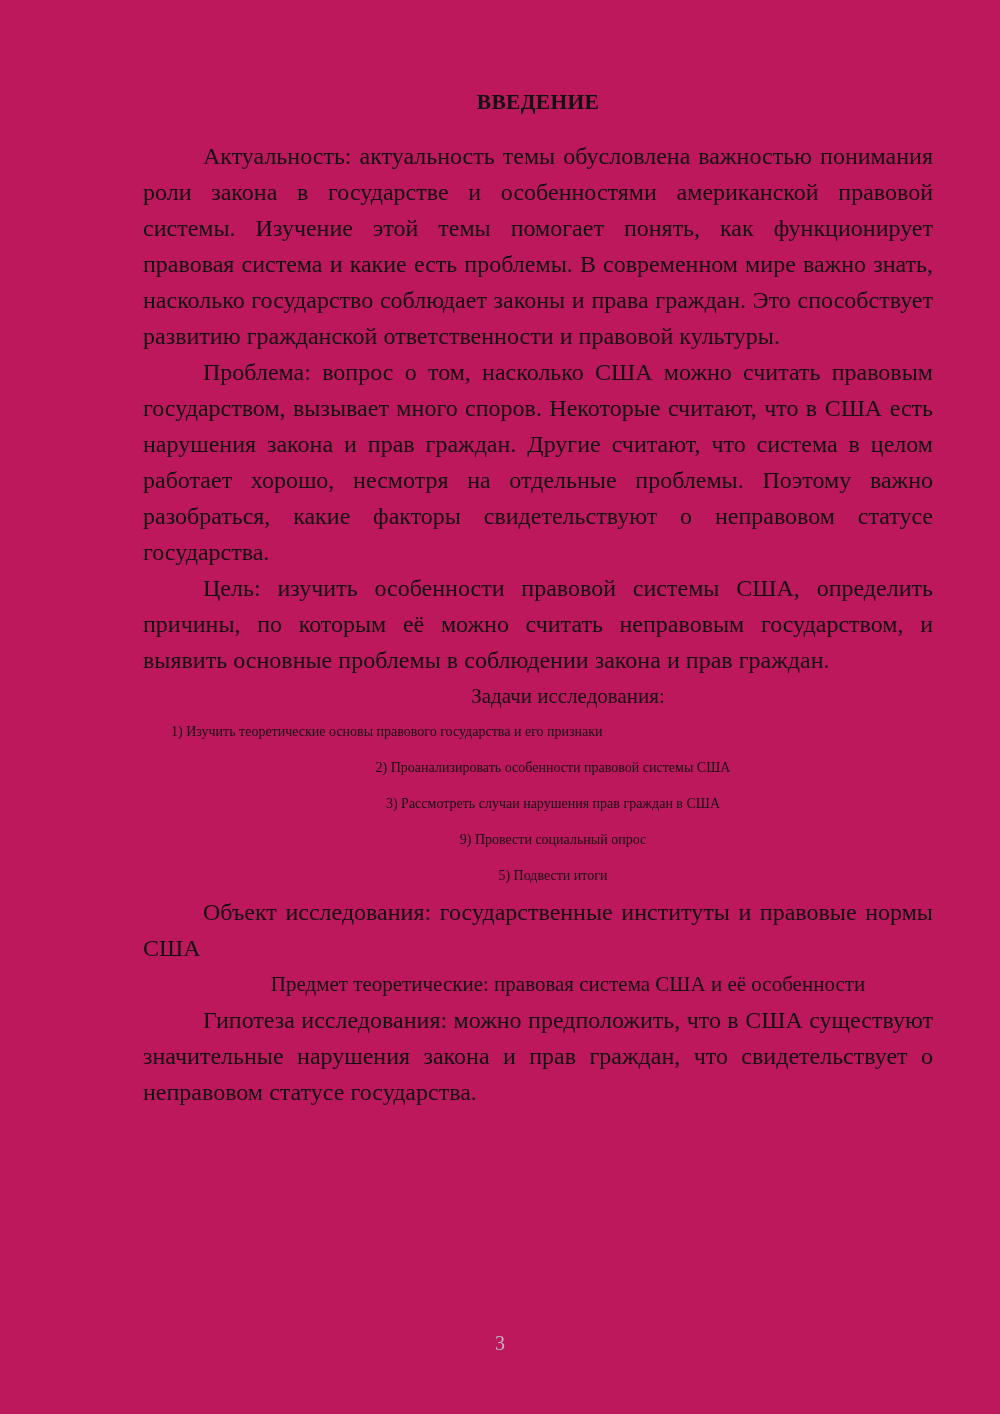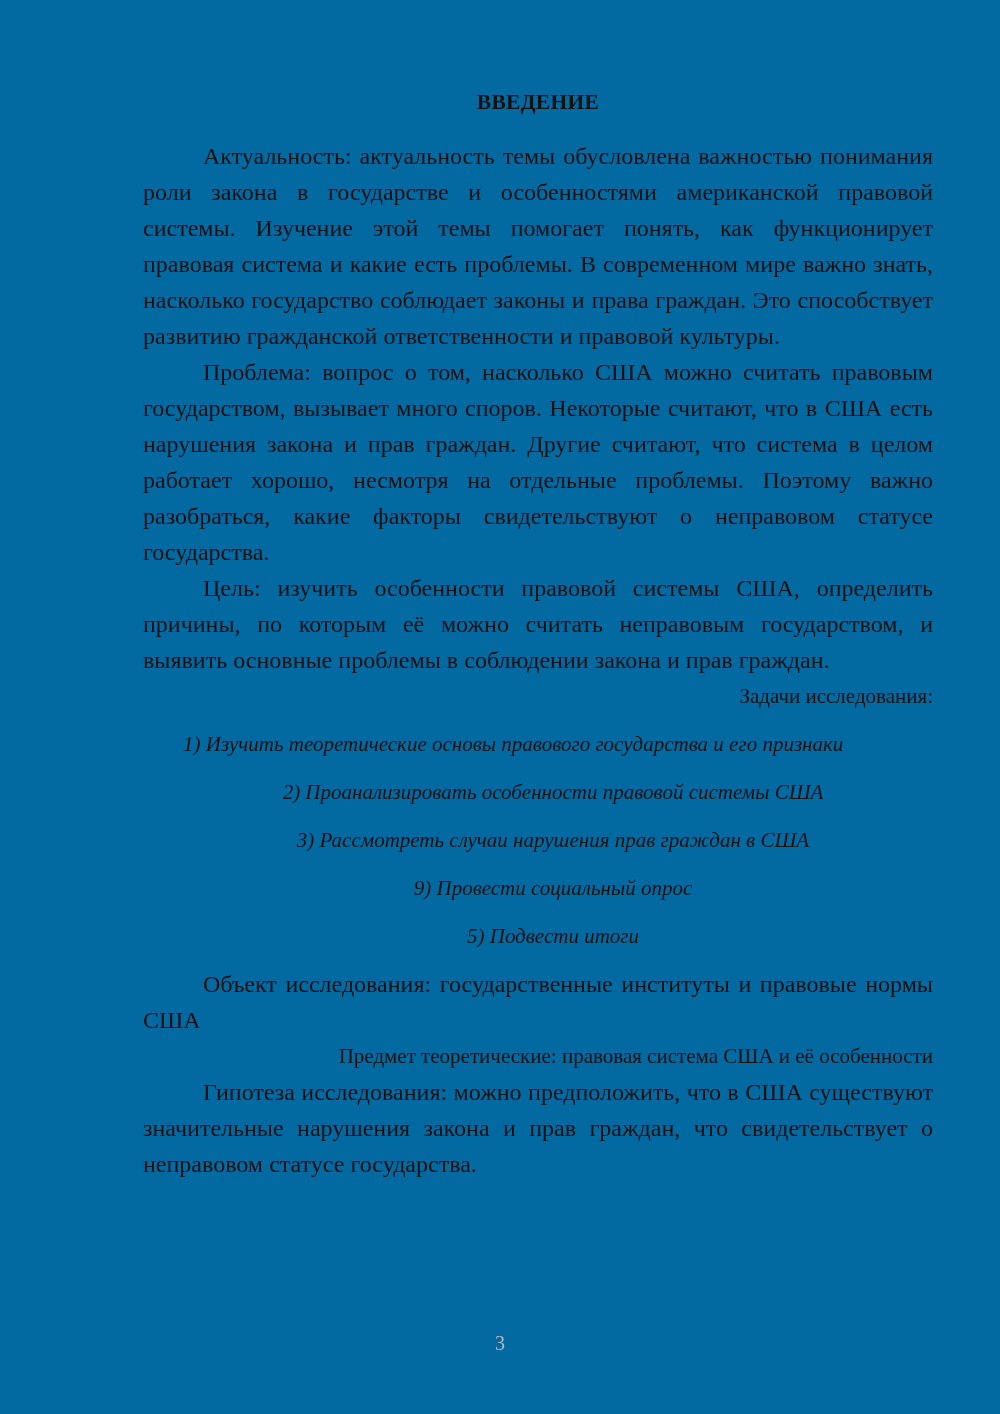--- a/index.html
+++ b/index.html
@@ -11,21 +11,21 @@
   body {
     font-family: "Liberation Serif", "DejaVu Serif", serif;
     color: #111111;
     -webkit-font-smoothing: antialiased;
   }
   .page {
     position: relative;
     width: 1000px;
     height: 1414px;
     margin: 0 auto;
-    background: #0369a1;
+    background: #be185d;
     overflow: hidden;
     box-sizing: border-box;
   }
   .content {
     position: absolute;
     left: 143px;
     top: 84px;
     width: 790px;
   }
   .doc-title {
@@ -43,37 +43,36 @@
     text-justify: inter-word;
     text-indent: 60px;
     margin: 0;
     hyphens: none;
     word-spacing: 0.1px;
   }
   
   .line {
     font-size: 21px;
     line-height: 36px;
-    text-align: right;
+    text-align: center;
     text-indent: 60px;
     margin: 0;
   }
   .list {
     margin: 0;
     padding: 0;
     list-style: none;
   }
   .list-item {
-    font-size: 21px;
+    font-size: 14px;
     line-height: 36px;
     text-align: justify;
     text-justify: inter-word;
     text-indent: 28px;
-    margin: 12px;
-    font-style: italic;
+    margin: 0;
   }
   .list-item.short {
     text-align: center;
     text-indent: 30px;
   }
   .page-number {
     position: absolute;
     left: 0;
     right: 0;
     top: 1330px;

